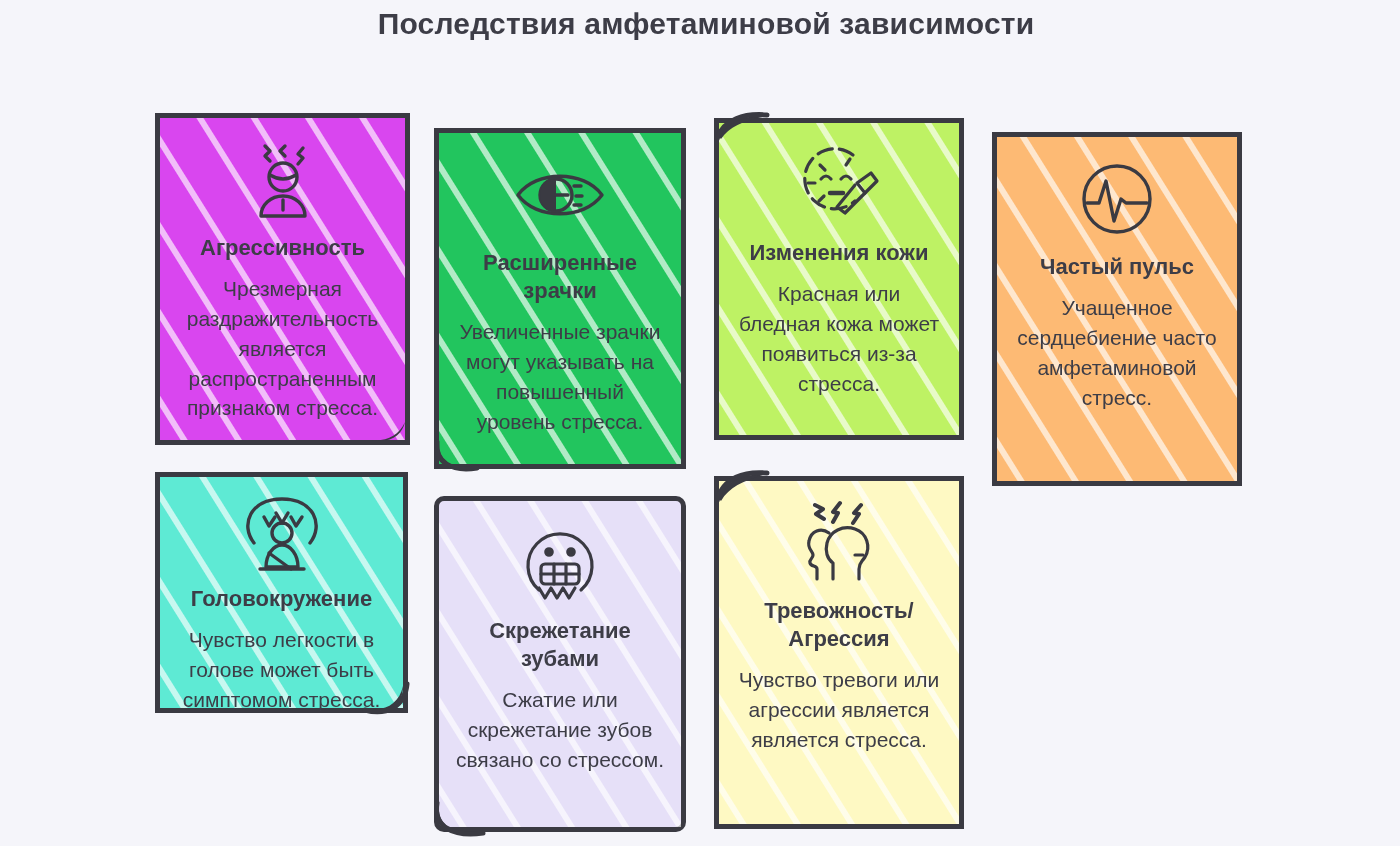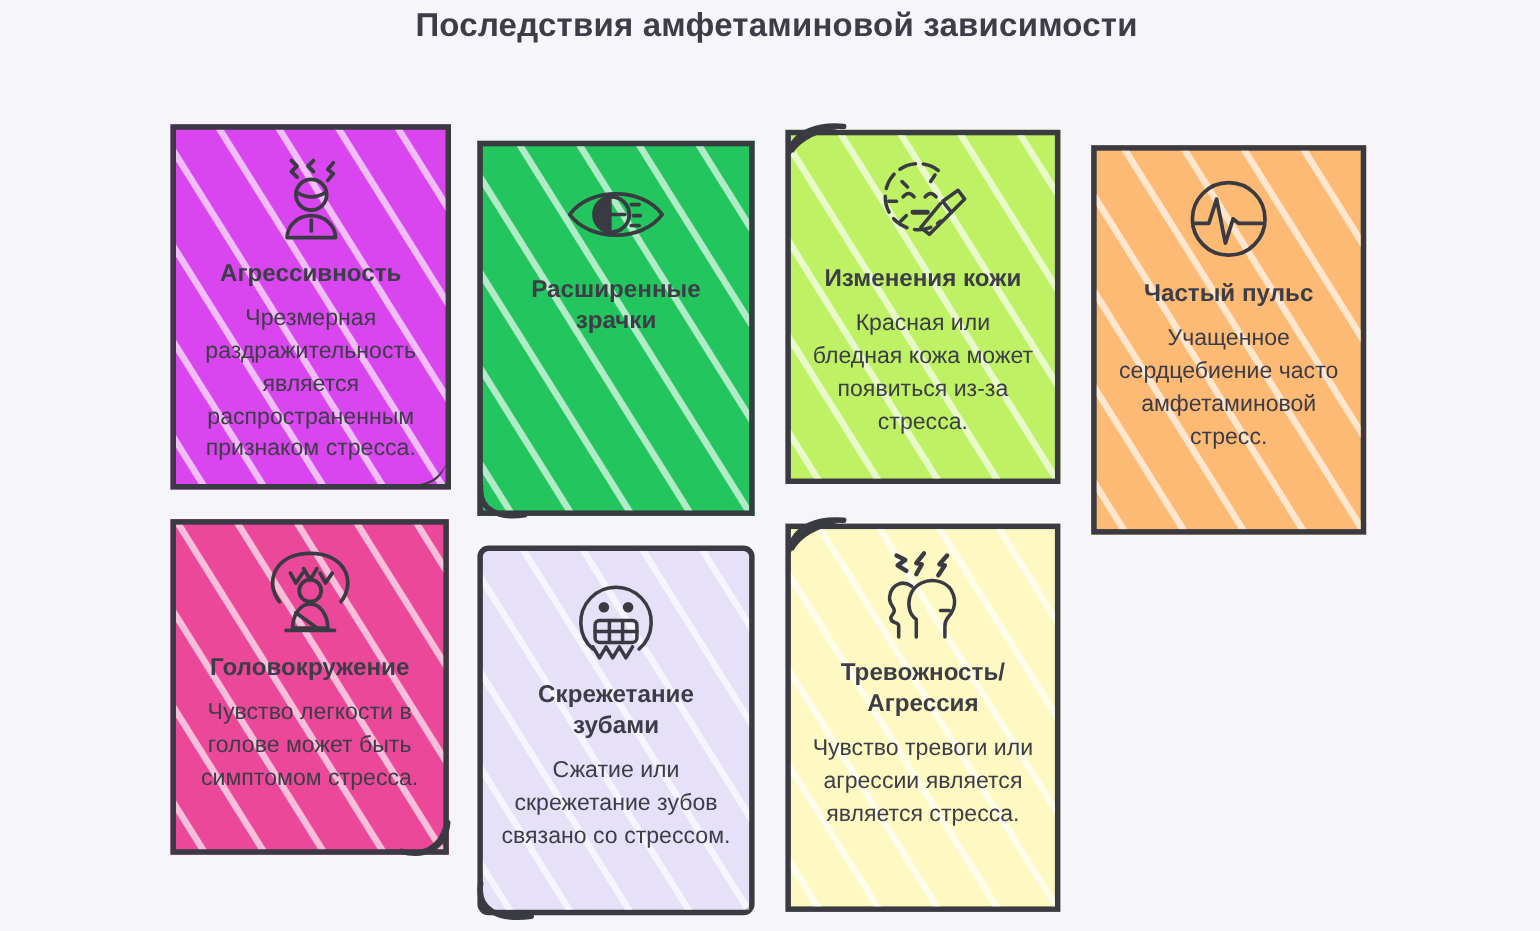--- a/index.html
+++ b/index.html
@@ -75,21 +75,21 @@
 
   
   .curl { position: absolute; z-index: 5; pointer-events: none; }
   .curl svg { display: block; overflow: visible; }
 
   
   #card-0 { left:155px; top:113px;  width:255px; height:332px; background:#d946ef; }
   #card-1 { left:434px; top:128px;  width:252px; height:341px; background:#22c55e; }
   #card-2 { left:714px; top:118px;  width:250px; height:322px; background:#bef264; }
   #card-3 { left:992px; top:132px;  width:250px; height:354px; background:#fdba74; }
-  #card-4 { left:155px; top:472px;  width:253px; height:305px; background:#ec4899; }
+  #card-4 { left:155px; top:472px;  width:253px; height:241px; background:#5eead4; }
   #card-5 { left:434px; top:496px;  width:252px; height:336px; background:#e6e0f8;border-radius:10px; }
   #card-6 { left:714px; top:476px;  width:250px; height:353px; background:#fef9c3; }
 </style>
 </head>
 <body>
 
 <div id="stage">
 
   <div class="page-title">Последствия амфетаминовой зависимости</div>
 
@@ -131,20 +131,21 @@
           <path d="M6 35 C24 10 72 10 90 35 C72 60 24 60 6 35 Z"></path>
           <circle cx="44" cy="35" r="16"></circle>
           <path d="M44 19 a16 16 0 0 0 0 32 Z" fill="#3a3a42" stroke="none"></path>
           <path d="M44 35 h12"></path>
           <path d="M62 26 h7"></path>
           <path d="M64 36 h6"></path>
           <path d="M62 45 h7"></path>
         </svg>
       </div>
       <div class="card-title">Расширенные зрачки</div>
+      <div class="card-body">Увеличенные зрачки могут указывать на повышенный уровень стресса.</div>
     </div>
   </div>
 
   <div class="card" id="card-2">
     <div class="hatch"></div>
     <div class="curl" style="left:-8px; top:-12px;">
       <svg width="60" height="36" viewBox="0 0 60 36">
         <path d="M8 26 C14 10 32 4 52 6 C32 10 18 16 10 28 Z" fill="#3a3a42"></path>
         <path d="M6 28 C12 8 34 2 56 4" stroke="#3a3a42" stroke-width="5" fill="none" stroke-linecap="round"></path>
       </svg>

